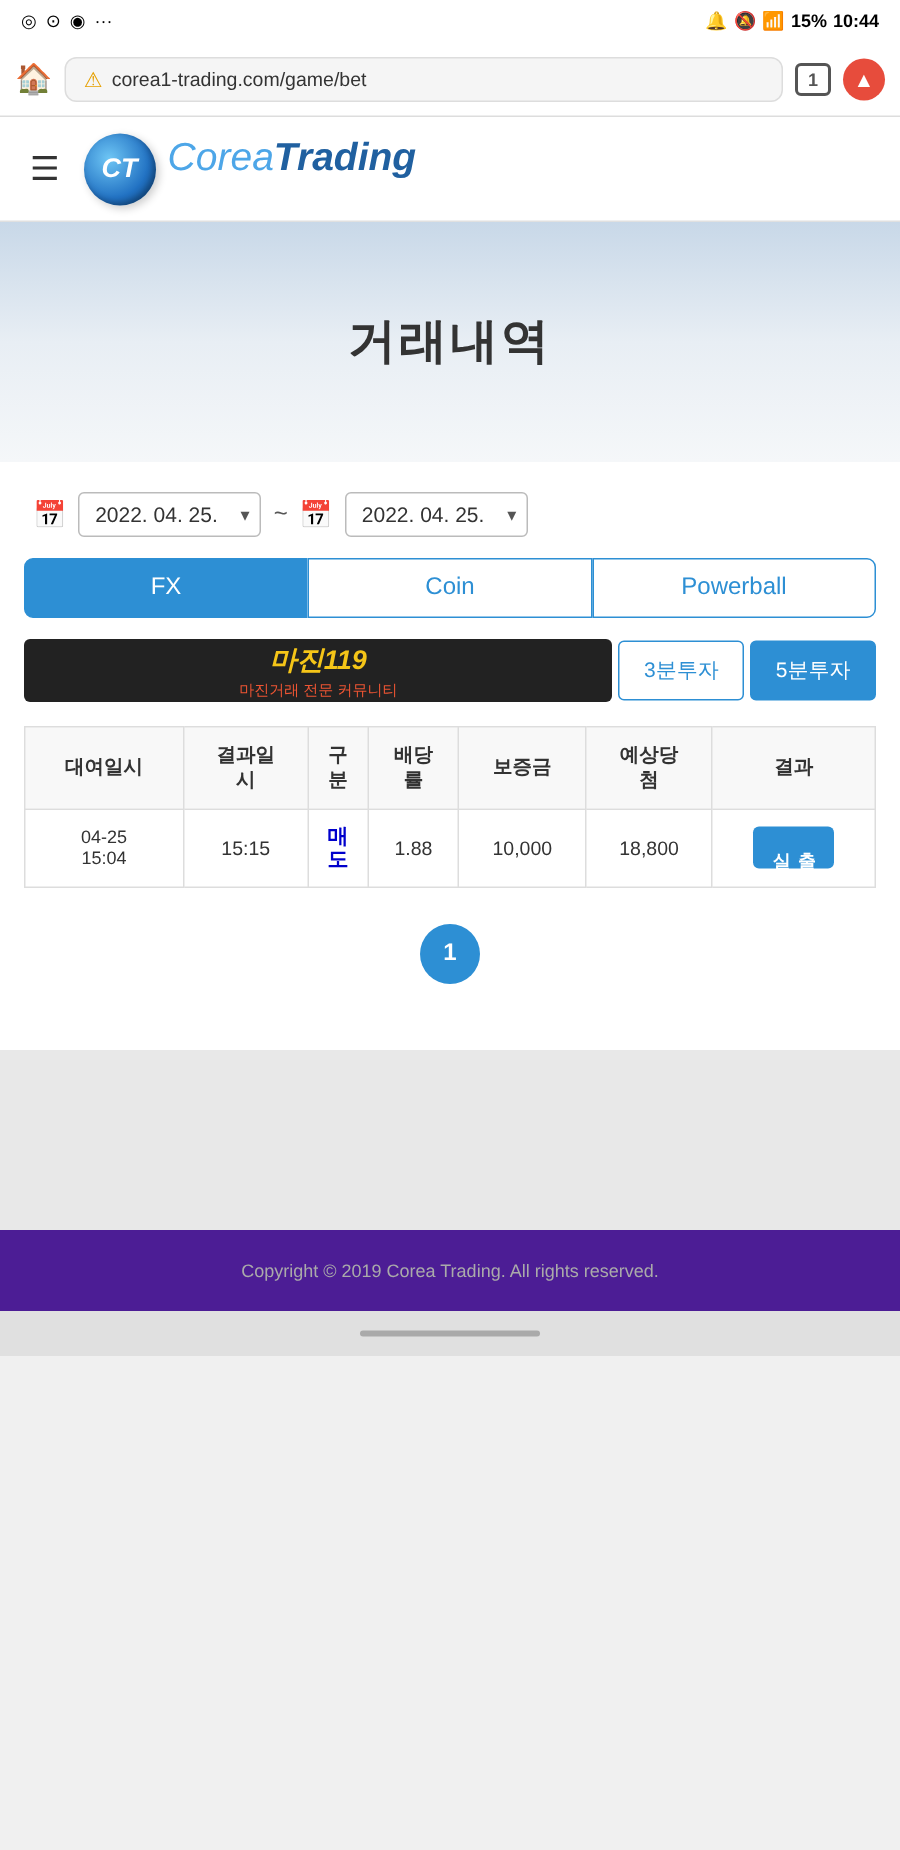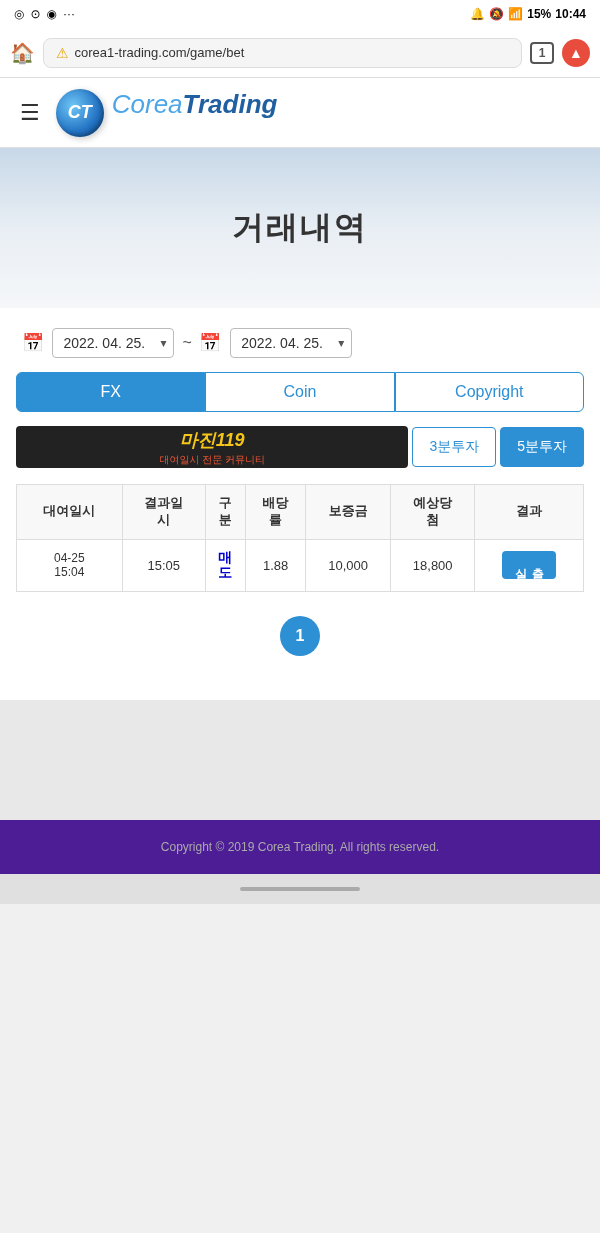--- a/index.html
+++ b/index.html
@@ -408,28 +408,28 @@
     <div class="date-select-wrapper">
       <select>
         <option>2022. 04. 25.</option>
       </select>
     </div>
   </div>
 
   <div class="tab-row">
     <button class="tab-btn active">FX</button>
     <button class="tab-btn inactive">Coin</button>
-    <button class="tab-btn inactive">Copyright</button>
+    <button class="tab-btn inactive">Powerball</button>
   </div>
 
   <div class="subtab-row">
     <div class="subtab-banner">
       <div class="banner-inner">
         <span class="banner-logo-text">마진119</span>
-        <span class="banner-sub-text">대여일시 전문 커뮤니티</span>
+        <span class="banner-sub-text">마진거래 전문 커뮤니티</span>
       </div>
     </div>
     <button class="subtab-btn inactive">3분투자</button>
     <button class="subtab-btn active">5분투자</button>
   </div>
 
   <table class="trade-table">
     <thead>
       <tr>
         <th>대여일시</th>
@@ -438,21 +438,21 @@
         <th>배당<br>률</th>
         <th>보증금</th>
         <th>예상당<br>첨</th>
         <th>결과</th>
       </tr>
     </thead>
     <tbody>
       <tr>
         <td style="font-size:12px; white-space:pre-line;">04-25
 15:04</td>
-        <td>15:05</td>
+        <td>15:15</td>
         <td>
           <span class="sell-badge">매<br>도</span>
         </td>
         <td>1.88</td>
         <td>10,000</td>
         <td>18,800</td>
         <td>
           <button class="result-btn">실<br>출</button>
         </td>
       </tr>

